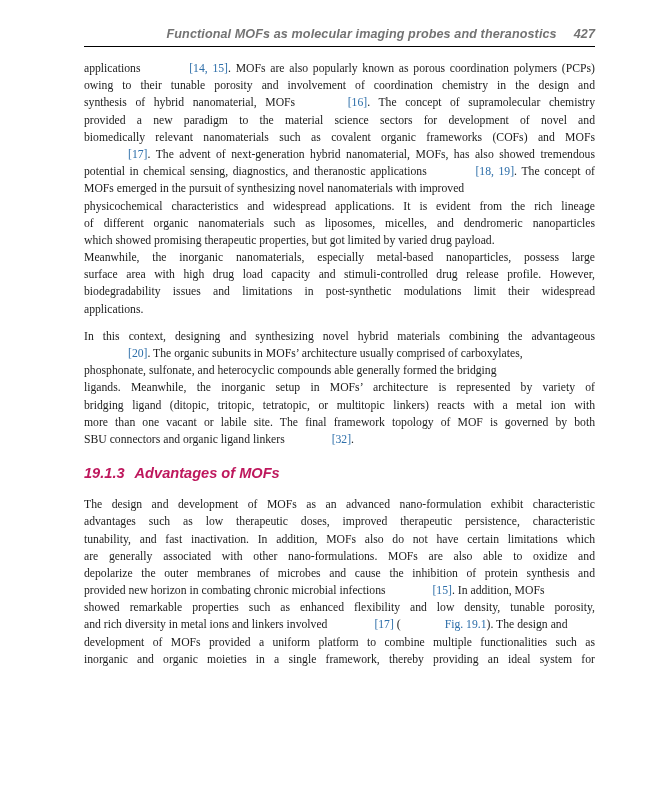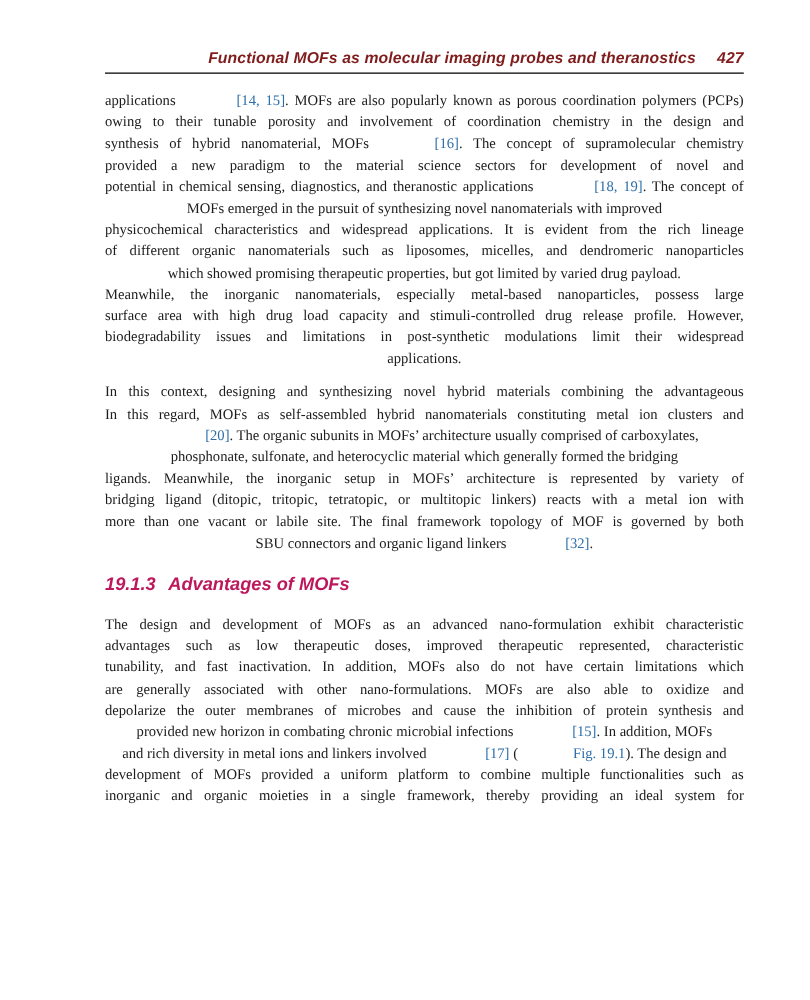--- a/index.html
+++ b/index.html
@@ -16,38 +16,37 @@
     width:511px;
   }
   
   .header{padding-top:27px;}
   .running-head{
     text-align:right;
     font-family:"Liberation Sans", sans-serif;
     font-weight:bold;
     font-style:italic;
     font-size:12.6px;
-    color:#7f1d1d;
+    color:#737373;
     letter-spacing:0.1px;
-    margin-top:12px;
   }
   .running-head .pagenum{margin-left:17px;}
   .rule{
     margin-top:5px;
     border-bottom:1.4px solid #000000;
     height:0;
   }
   
   .content{margin-top:13px;}
   .paragraph{margin:0 0 10px 0;}
   .line{
     font-size:11.7px;
     line-height:17.2px;
     height:17.2px;
-    text-align:center;
+    text-align:left;
     white-space:normal;
   }
   .line.j{
     text-align:justify;
     text-align-last:justify;
   }
   .cite{
     color:var(--cite-color,#2d6ea9);
     cursor:pointer;
     padding-left:44px;
@@ -74,47 +73,49 @@
     </div>
     <div class="rule"></div>
   </div>
 
   <div class="content text-col" id="content">
       <div class="paragraph">
         <div class="line j"><span>applications </span><span class="cite">[14, 15]</span><span>. MOFs are also popularly known as porous coordination polymers (PCPs)</span></div>
         <div class="line j"><span>owing to their tunable porosity and involvement of coordination chemistry in the design and</span></div>
         <div class="line j"><span>synthesis of hybrid nanomaterial, MOFs </span><span class="cite">[16]</span><span>. The concept of supramolecular chemistry</span></div>
         <div class="line j"><span>provided a new paradigm to the material science sectors for development of novel and</span></div>
+        <div class="line j"><span>biomedically relevant nanomaterials such as covalent organic frameworks (COFs) and MOFs</span></div>
+        <div class="line j"><span class="cite">[17]</span><span>. The advent of next-generation hybrid nanomaterial, MOFs, has also showed tremendous</span></div>
         <div class="line j"><span>potential in chemical sensing, diagnostics, and theranostic applications </span><span class="cite">[18, 19]</span><span>. The concept of</span></div>
         <div class="line"><span>MOFs emerged in the pursuit of synthesizing novel nanomaterials with improved</span></div>
         <div class="line j"><span>physicochemical characteristics and widespread applications. It is evident from the rich lineage</span></div>
         <div class="line j"><span>of different organic nanomaterials such as liposomes, micelles, and dendromeric nanoparticles</span></div>
         <div class="line"><span>which showed promising therapeutic properties, but got limited by varied drug payload.</span></div>
         <div class="line j"><span>Meanwhile, the inorganic nanomaterials, especially metal-based nanoparticles, possess large</span></div>
         <div class="line j"><span>surface area with high drug load capacity and stimuli-controlled drug release profile. However,</span></div>
         <div class="line j"><span>biodegradability issues and limitations in post-synthetic modulations limit their widespread</span></div>
         <div class="line"><span>applications.</span></div>
       </div>
       <div class="paragraph">
         <div class="line j"><span>In this context, designing and synthesizing novel hybrid materials combining the advantageous</span></div>
-        <div class="line j"><span>In this regard, MOFs as self-assembled hybrid nanomaterials constituting metal ion clusters and</span></div>
         <div class="line"><span class="cite">[20]</span><span>. The organic subunits in MOFs’ architecture usually comprised of carboxylates,</span></div>
-        <div class="line"><span>phosphonate, sulfonate, and heterocyclic material which generally formed the bridging</span></div>
+        <div class="line"><span>phosphonate, sulfonate, and heterocyclic compounds able generally formed the bridging</span></div>
         <div class="line j"><span>ligands. Meanwhile, the inorganic setup in MOFs’ architecture is represented by variety of</span></div>
         <div class="line j"><span>bridging ligand (ditopic, tritopic, tetratopic, or multitopic linkers) reacts with a metal ion with</span></div>
         <div class="line j"><span>more than one vacant or labile site. The final framework topology of MOF is governed by both</span></div>
         <div class="line"><span>SBU connectors and organic ligand linkers </span><span class="cite">[32]</span><span>.</span></div>
       </div>
       <div class="section-heading"><span class="sec-num">19.1.3</span><span>Advantages of MOFs</span></div>
       <div class="paragraph">
         <div class="line j"><span>The design and development of MOFs as an advanced nano-formulation exhibit characteristic</span></div>
-        <div class="line j"><span>advantages such as low therapeutic doses, improved therapeutic represented, characteristic</span></div>
+        <div class="line j"><span>advantages such as low therapeutic doses, improved therapeutic persistence, characteristic</span></div>
         <div class="line j"><span>tunability, and fast inactivation. In addition, MOFs also do not have certain limitations which</span></div>
         <div class="line j"><span>are generally associated with other nano-formulations. MOFs are also able to oxidize and</span></div>
         <div class="line j"><span>depolarize the outer membranes of microbes and cause the inhibition of protein synthesis and</span></div>
         <div class="line"><span>provided new horizon in combating chronic microbial infections </span><span class="cite">[15]</span><span>. In addition, MOFs</span></div>
+        <div class="line j"><span>showed remarkable properties such as enhanced flexibility and low density, tunable porosity,</span></div>
         <div class="line"><span>and rich diversity in metal ions and linkers involved </span><span class="cite">[17]</span><span> (</span><span class="cite">Fig. 19.1</span><span>). The design and</span></div>
         <div class="line j"><span>development of MOFs provided a uniform platform to combine multiple functionalities such as</span></div>
         <div class="line j"><span>inorganic and organic moieties in a single framework, thereby providing an ideal system for</span></div>
       </div>
     </div>
 
 </div>
 
 </body></html>

